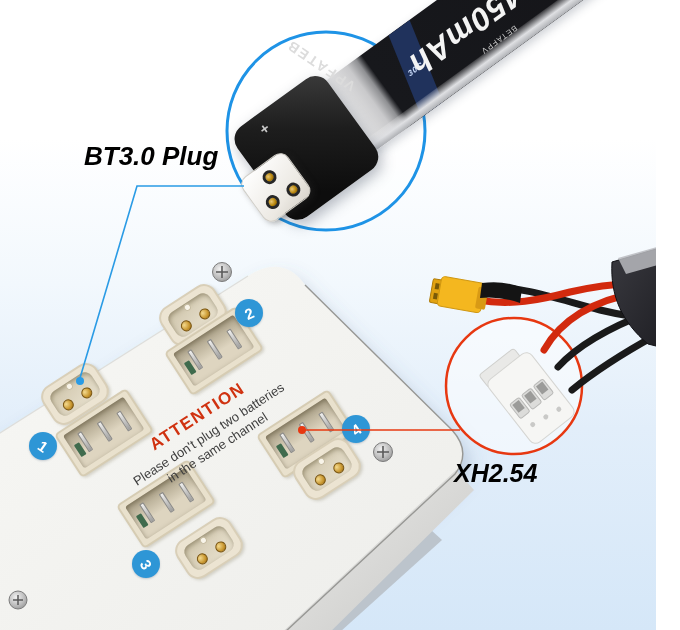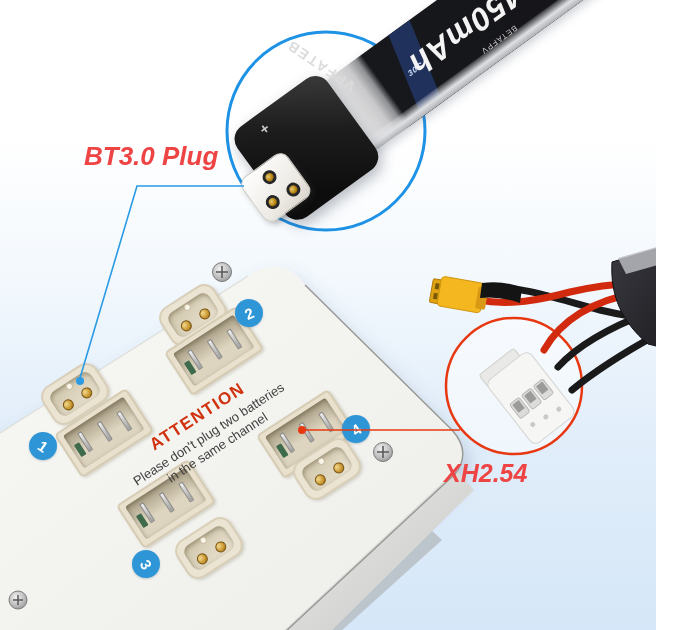--- a/index.html
+++ b/index.html
@@ -72,23 +72,23 @@
   .xh-socket .mpin{position:absolute;width:5px;height:22px;
     background:linear-gradient(180deg,#efefef,#9e9e9e);border:1px solid #8b8b8b;border-radius:1px;}
   .xh-socket .m1{left:18px;top:10px;} .xh-socket .m2{left:40px;top:12px;} .xh-socket .m3{left:62px;top:14px;}
   .xh-socket .pcb{position:absolute;left:9px;top:18px;width:6px;height:14px;background:#3f6b4d;border-radius:1px;}
 
   .attention{left:92px;top:404px;width:230px;z-index:5;transform:rotate(-33deg);text-align:center;}
   .attention .ttl{color:#d03210;font-weight:bold;font-size:17px;letter-spacing:1.5px;margin-bottom:3px;}
   .attention .ln{color:#3d3d3d;font-size:13px;line-height:16px;}
 
   
-  .callout-label{z-index:7;color:#ef4444;font-style:italic;font-weight:bold;}
+  .callout-label{z-index:7;color:#000000;font-style:italic;font-weight:bold;}
   .bt30-label{left:84px;top:141px;font-size:26px;}
-  .xh-label{left:444px;top:456px;font-size:25px;line-height:34px;}
+  .xh-label{left:454px;top:456px;font-size:25px;line-height:34px;}
 </style>
 </head>
 <body>
 
 <div id="stage">
 
   <div class="abs photo-bg"></div>
 
   <svg class="abs layer" id="svg-back" viewBox="0 0 680 630">
     <circle cx="326" cy="131" r="99" fill="rgba(255,255,255,0.35)" stroke="#1e93e6" stroke-width="3"></circle>

